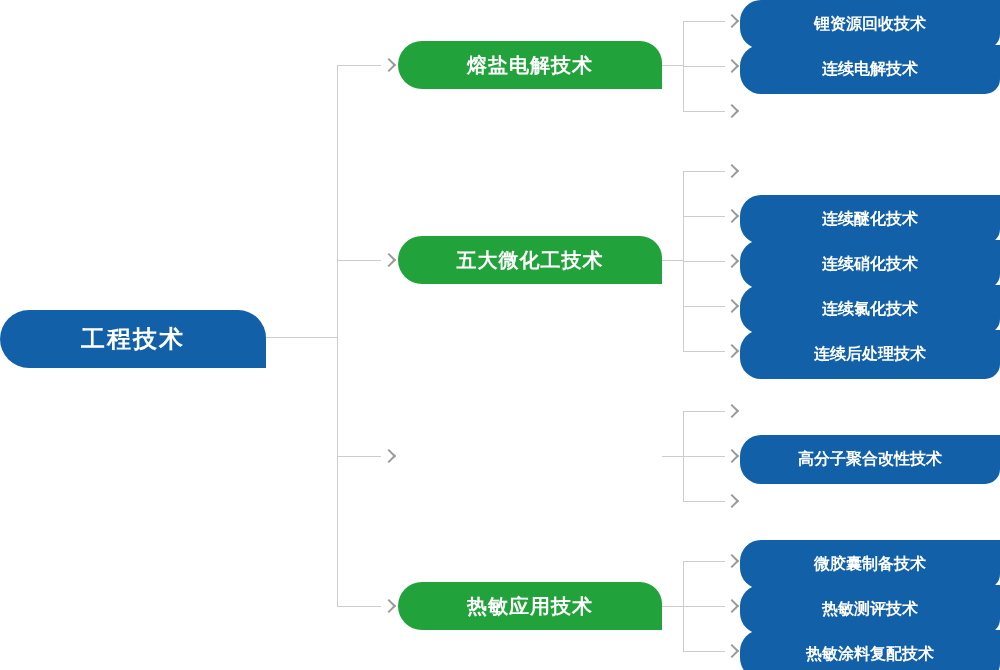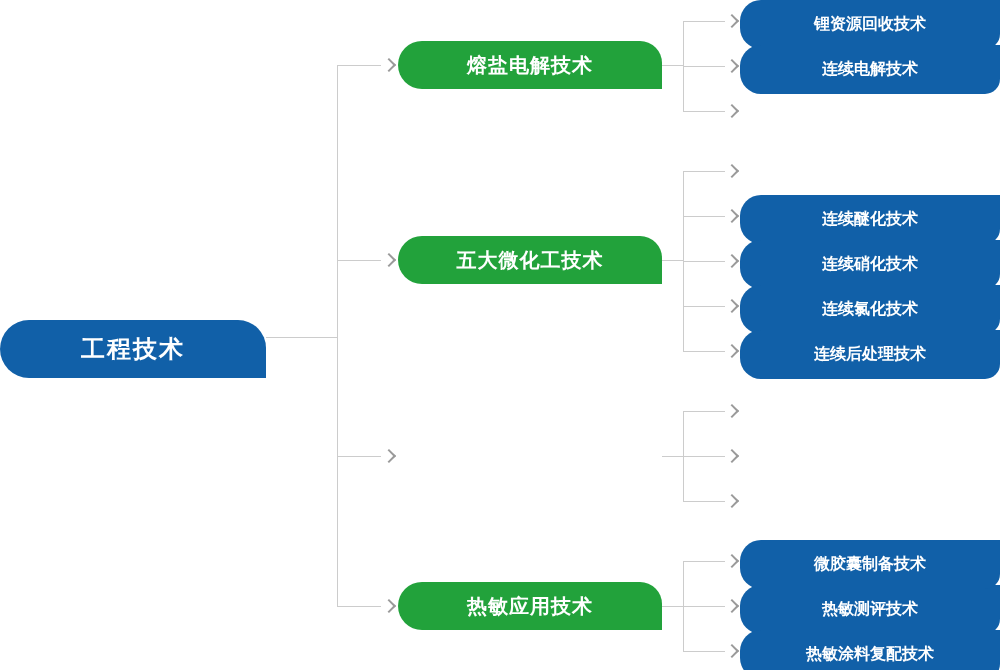--- a/index.html
+++ b/index.html
@@ -16,21 +16,21 @@
     display: flex;
     align-items: center;
     justify-content: center;
     color: #ffffff;
     font-weight: bold;
     box-sizing: border-box;
     text-align: center;
     white-space: nowrap;
   }
   .root {
-    left: 0px; top: 320px;
+    left: 0px; top: 310px;
     width: 266px; height: 58px;
     background: #1160a8;
     border-radius: 29px 28px 0 29px;
     font-size: 24px;
     letter-spacing: 2px;
   }
   .branch {
     left: 398px;
     width: 264px; height: 48px;
     background: #22a23b;
@@ -111,20 +111,21 @@
 
   <div class="line h" style="left:662px;top:456px;width:21px"></div>
   <div class="line v" style="left:683px;top:411px;height:90px"></div>
   <div class="line h" style="left:683px;top:411px;width:42px"></div>
   <div class="line h" style="left:683px;top:456px;width:42px"></div>
   <div class="line h" style="left:683px;top:501px;width:42px"></div>
   <span class="chev" style="left:727px;top:406px"></span>
   <span class="chev" style="left:727px;top:451px"></span>
   <span class="chev" style="left:727px;top:496px"></span>
 
+  <div class="node leaf" style="top:435px">高分子聚合改性技术</div>
 
   <div class="line h" style="left:662px;top:606px;width:21px"></div>
   <div class="line v" style="left:683px;top:561px;height:90px"></div>
   <div class="line h" style="left:683px;top:561px;width:42px"></div>
   <div class="line h" style="left:683px;top:606px;width:42px"></div>
   <div class="line h" style="left:683px;top:651px;width:42px"></div>
   <span class="chev" style="left:727px;top:556px"></span>
   <span class="chev" style="left:727px;top:601px"></span>
   <span class="chev" style="left:727px;top:646px"></span>
 

